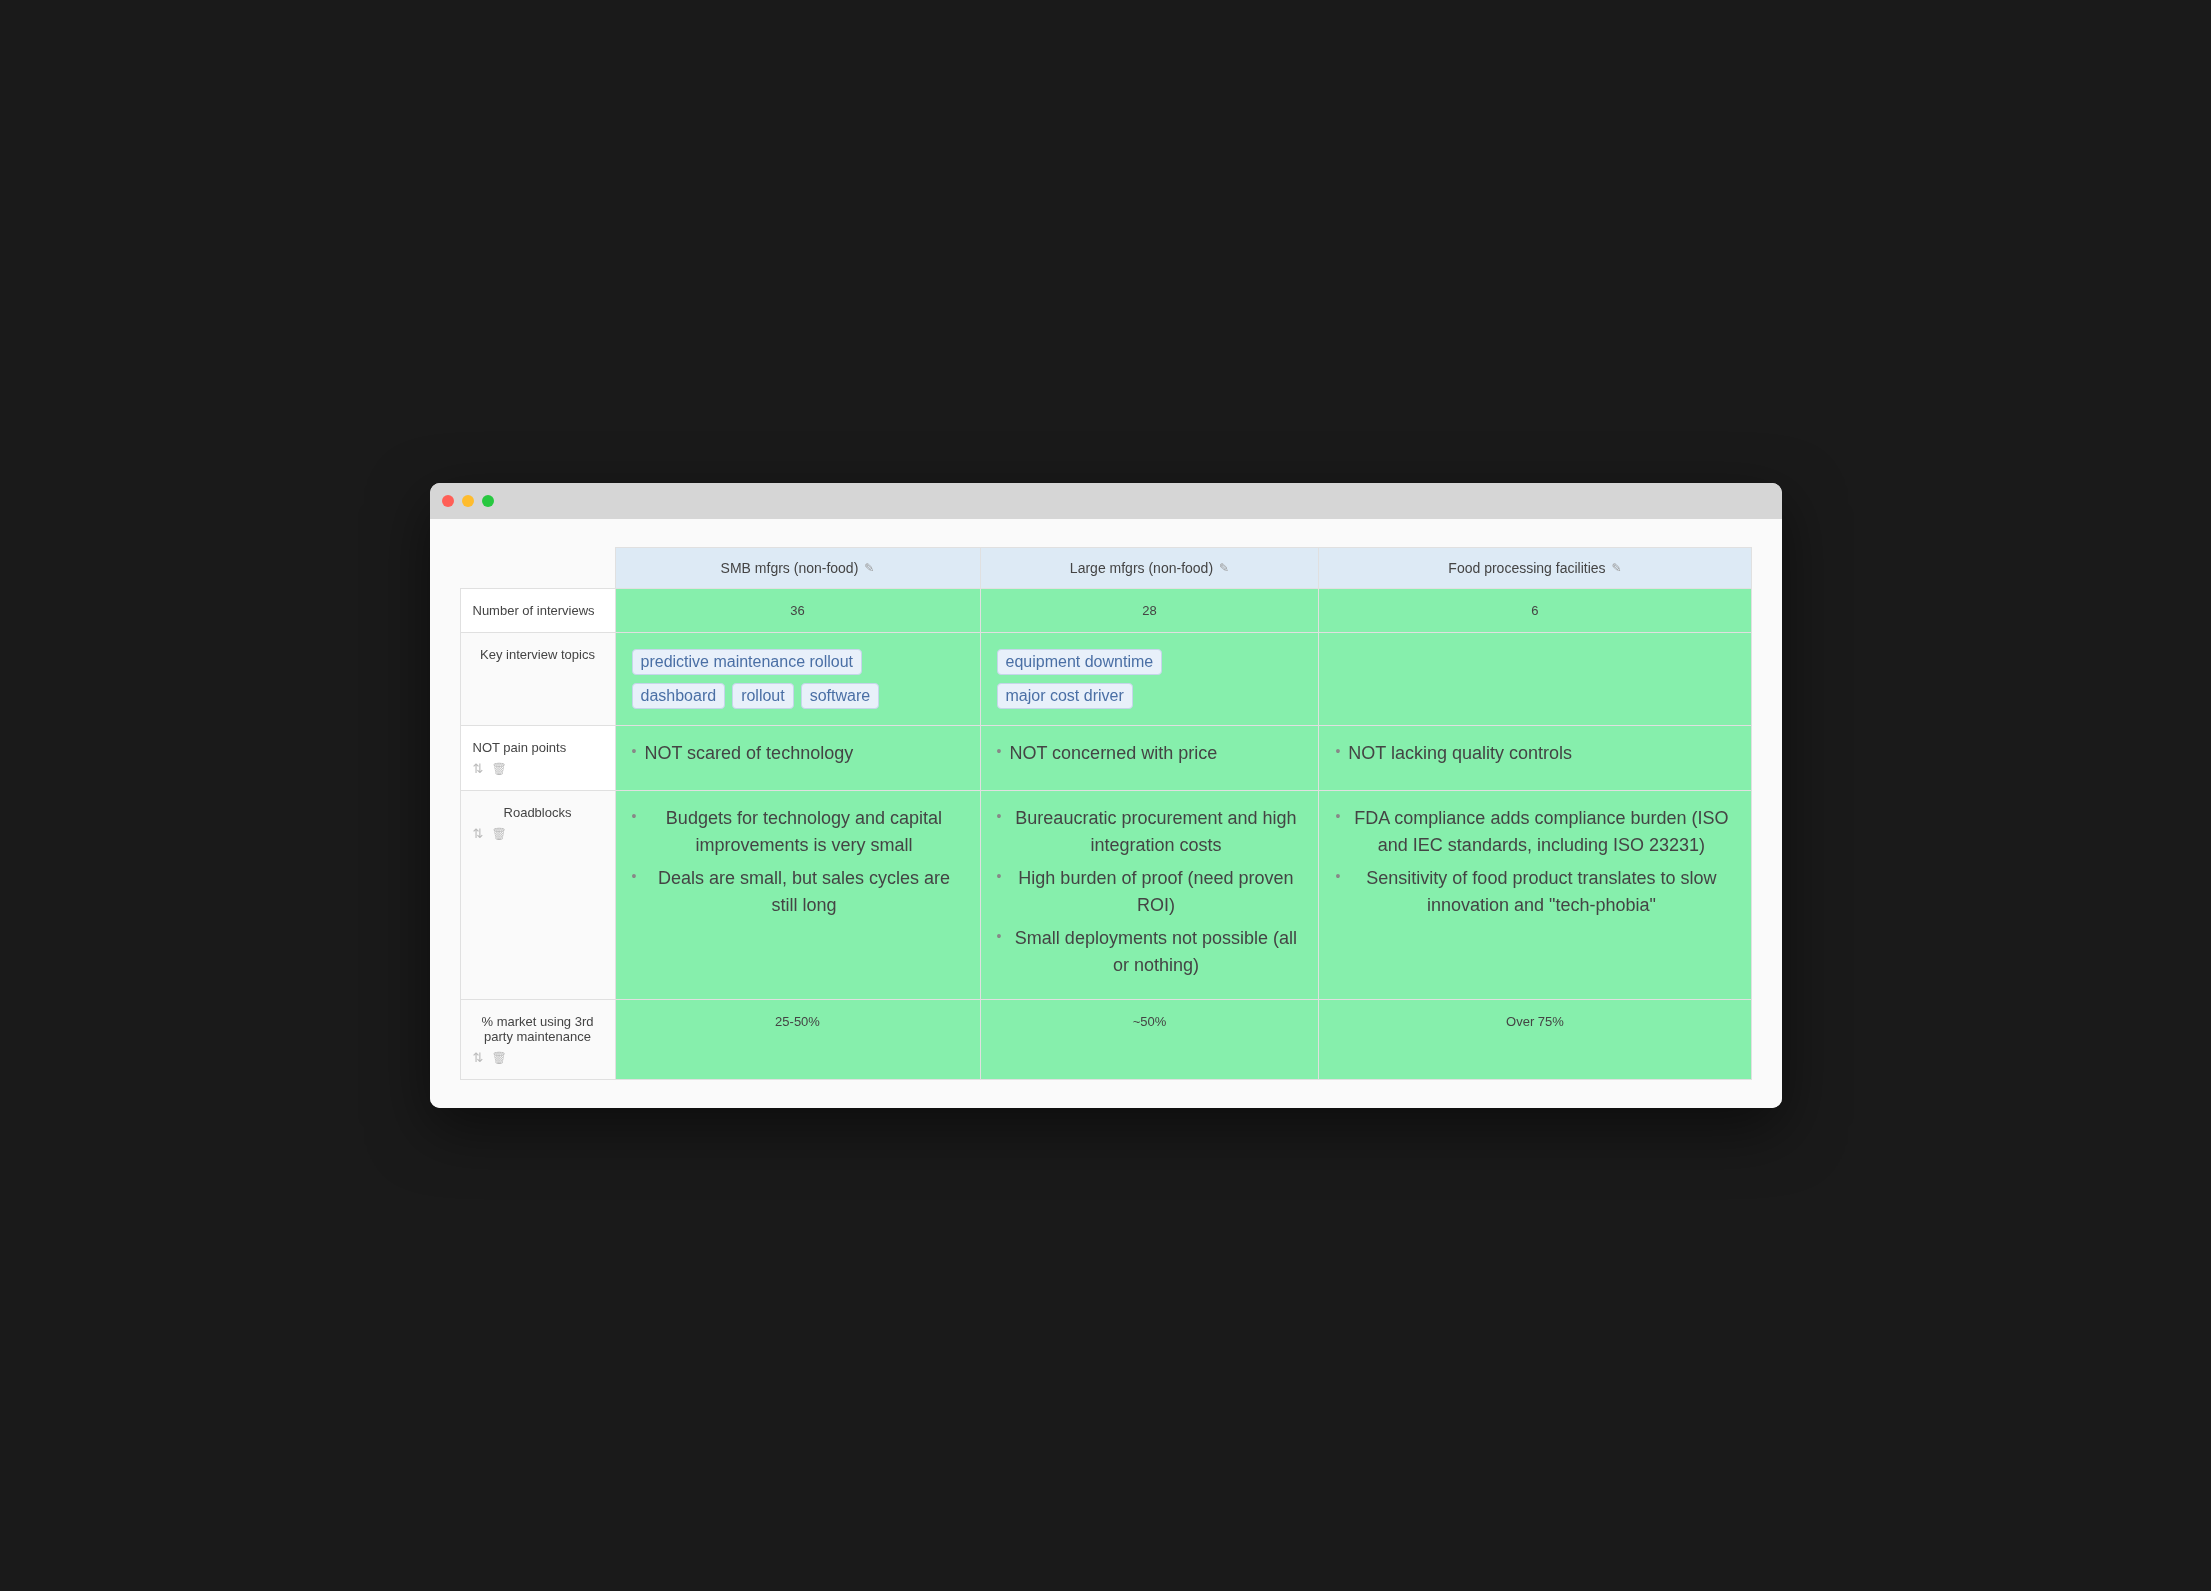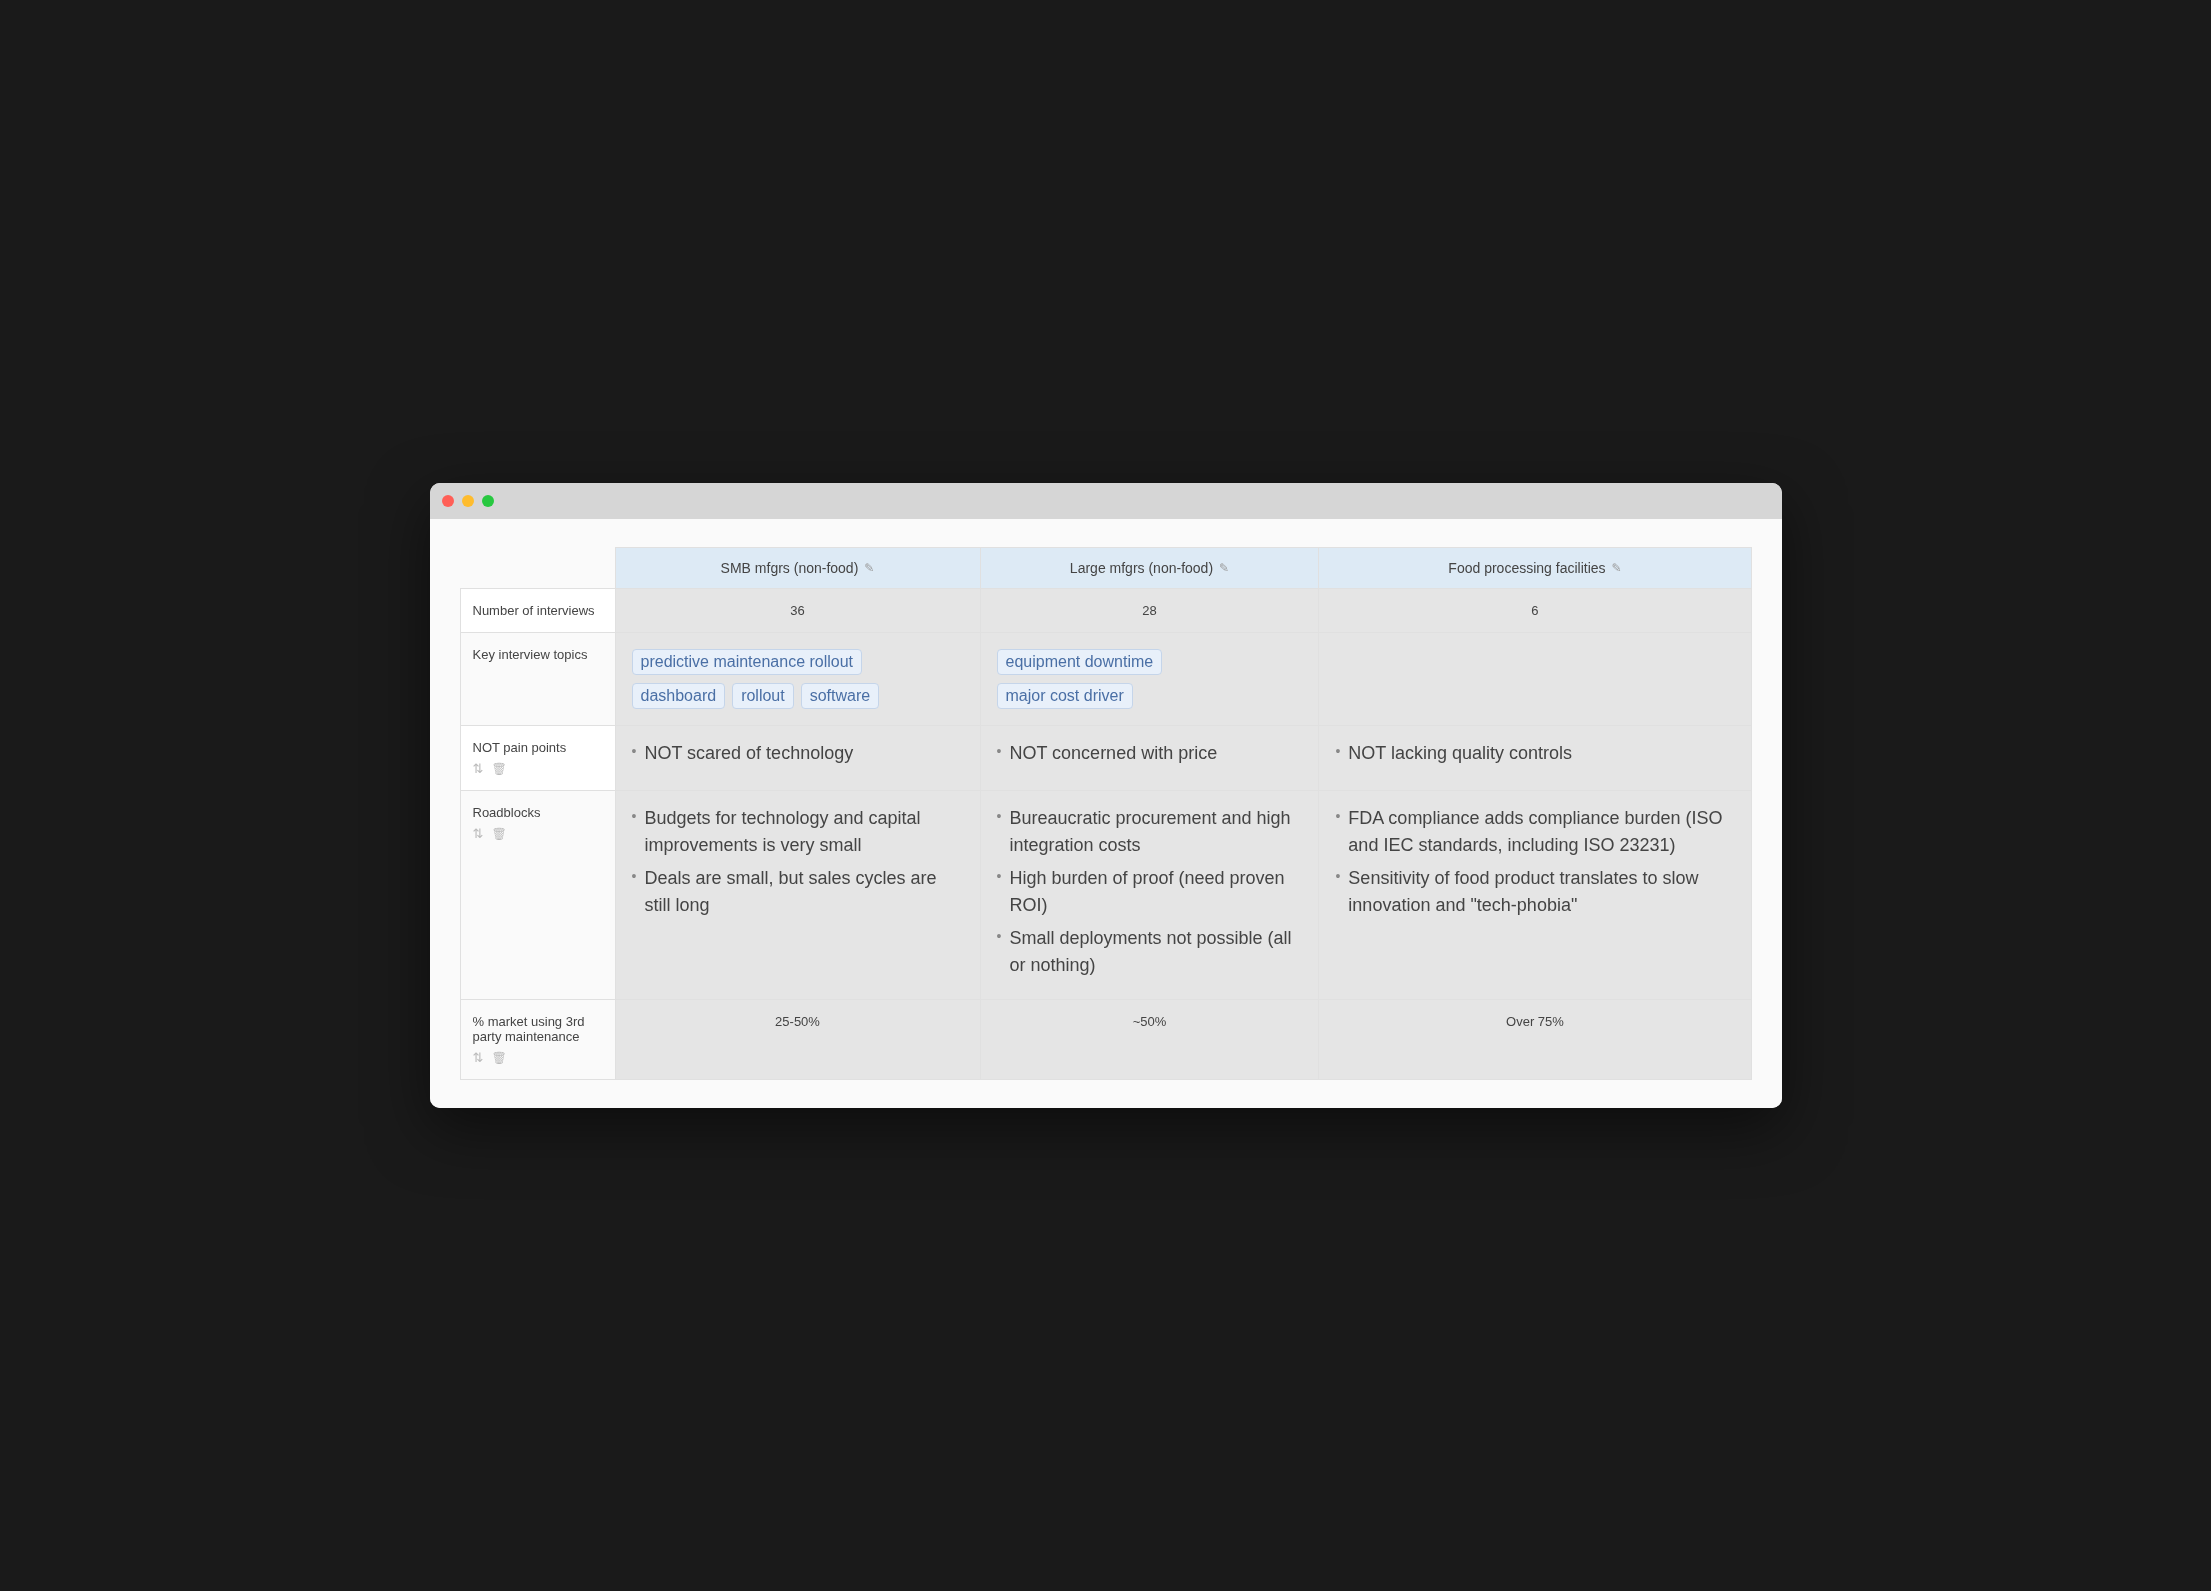--- a/index.html
+++ b/index.html
@@ -90,21 +90,21 @@
     }
     .ctrl-icon {
       color: #bbb;
       font-size: 13px;
       cursor: pointer;
     }
     .table td.cell {
       padding: 14px 16px;
       font-size: 13px;
       color: #444;
-      background: #e5e5e5;
+      background: #86efac;
       min-width: 280px;
     }
     .cell-center {
       text-align: center;
       font-size: 15px;
       color: #555;
     }
     .tag {
       display: inline-block;
       background: #e8f0fa;
@@ -135,20 +135,21 @@
     }
     ul.bullet-list li::before {
       content: '•';
       color: #888;
       font-size: 14px;
       flex-shrink: 0;
       margin-top: 1px;
     }
     .row-alt td, .row-alt .row-label {
       background: #fafafa;
+      text-align: center;
     }
     .row-even td, .row-even .row-label {
       background: #fff;
       margin-left: 6px;
     }
   </style>
 </head>
 <body>
 
 <div class="window">

